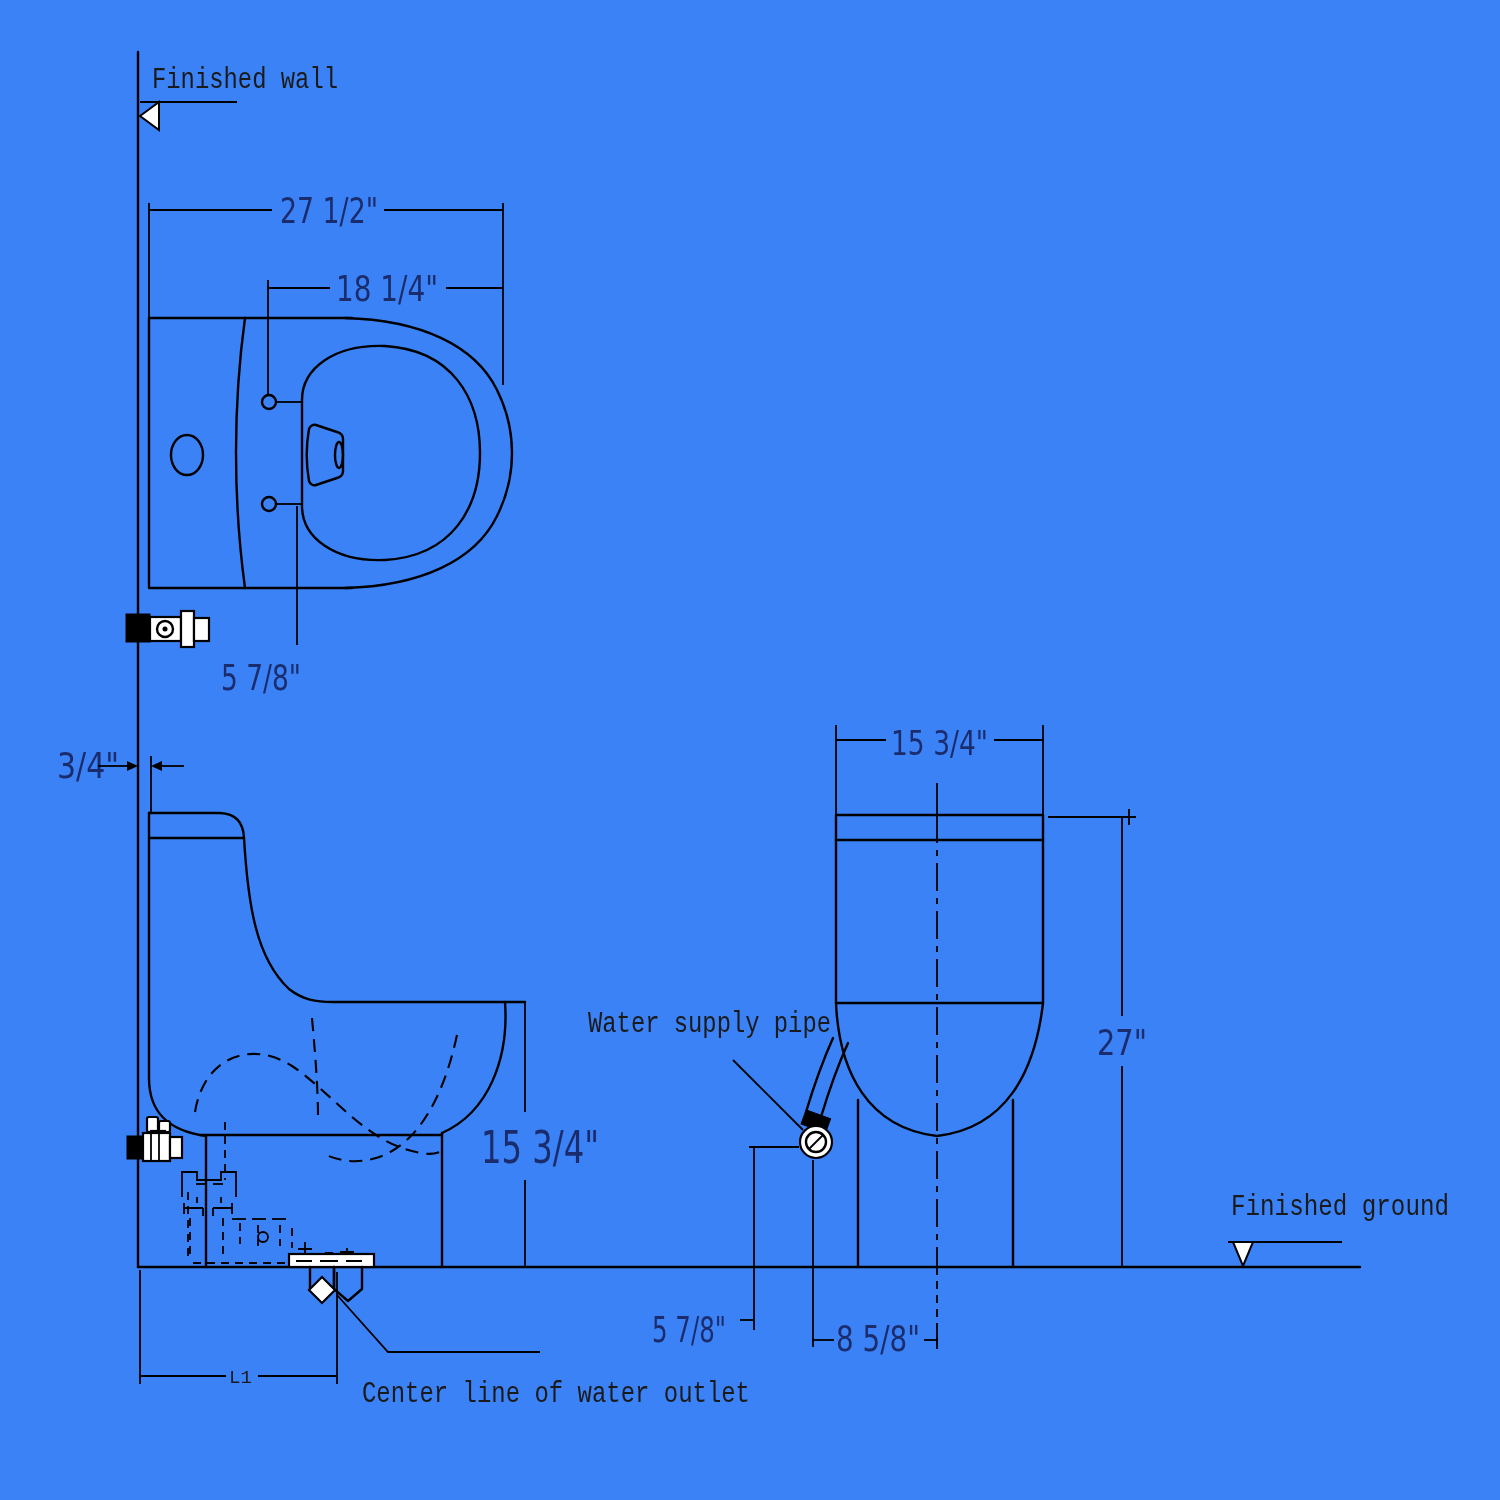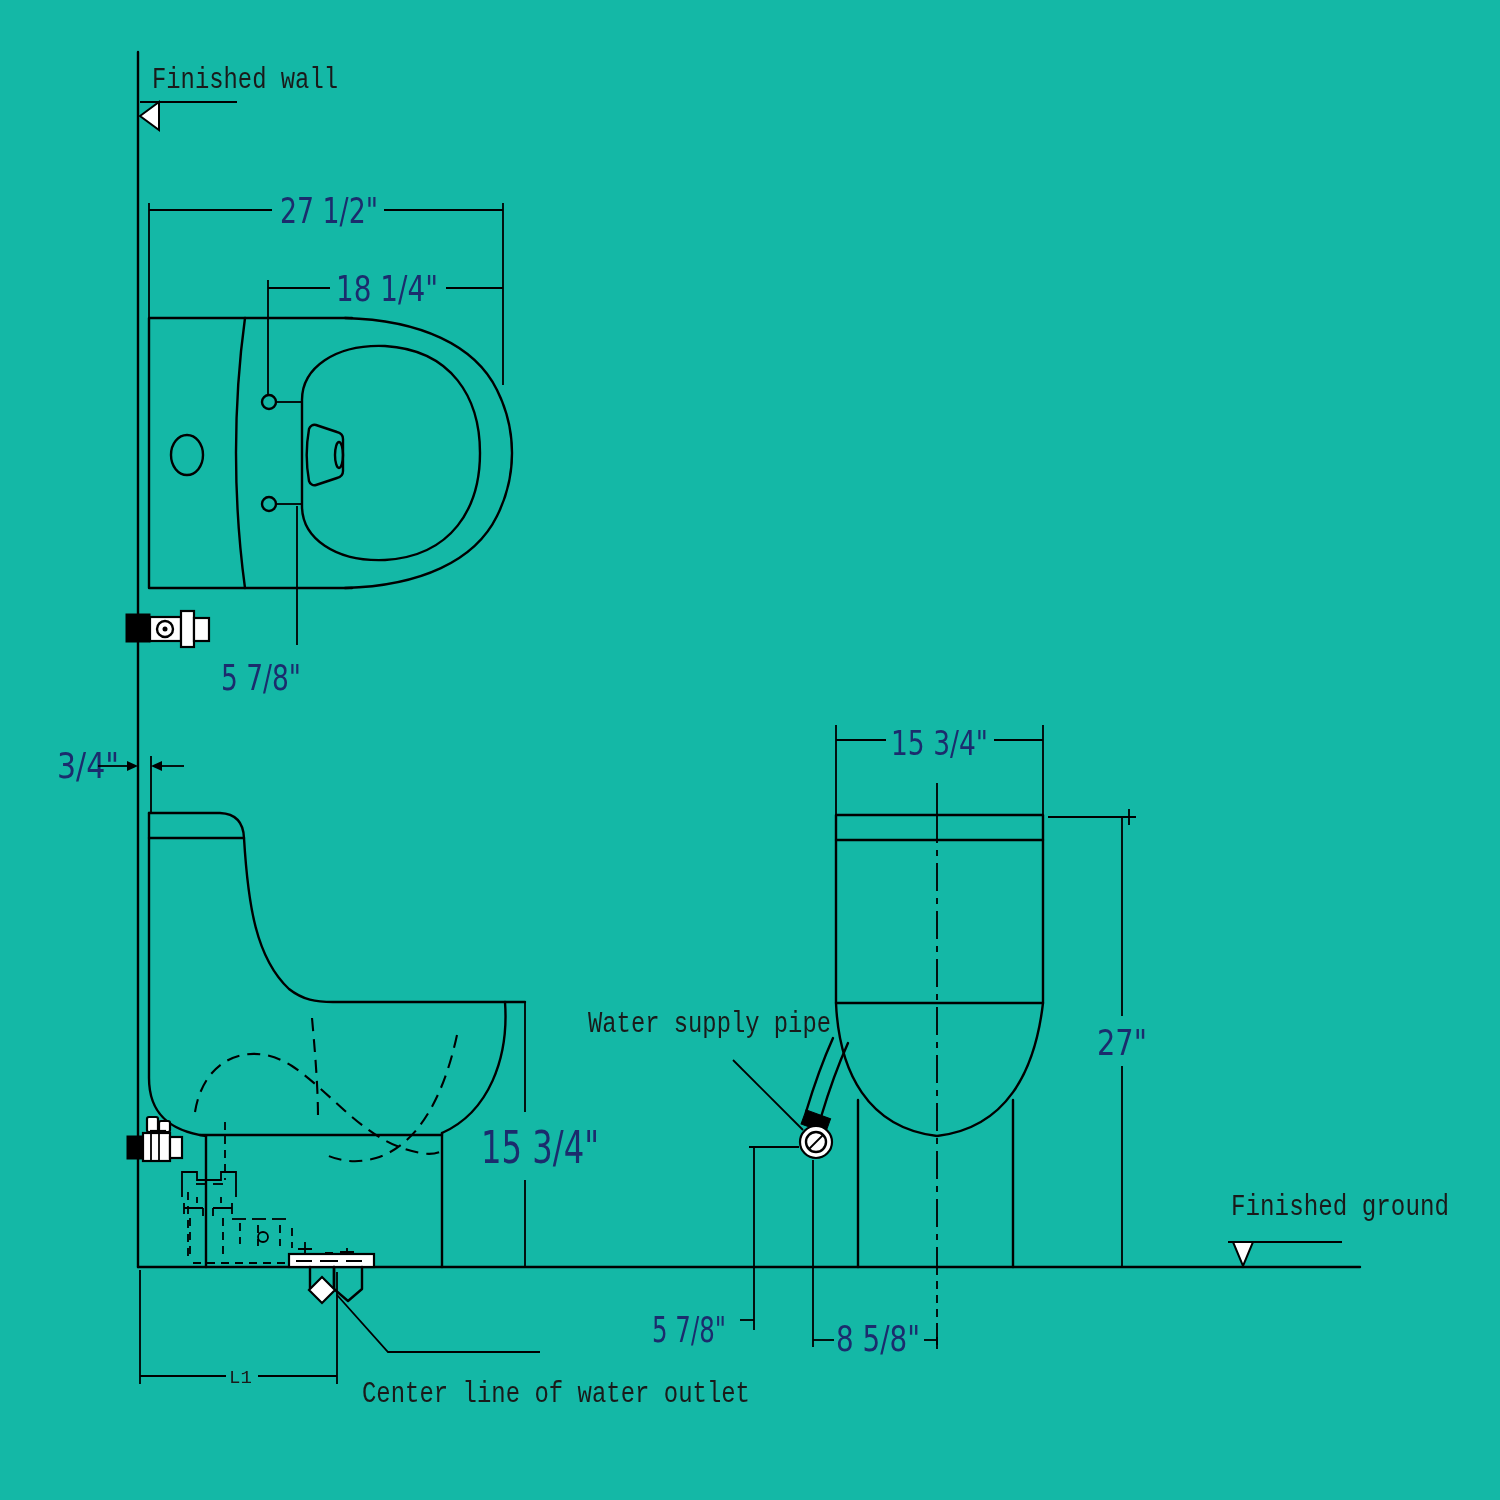--- a/index.html
+++ b/index.html
@@ -1,16 +1,16 @@
 <!DOCTYPE html>
 <html><head>
 <meta charset="utf-8">
 <style>
   html,body{margin:0;padding:0;background:#ffffff;}
-  .stage{position:relative;width:1500px;height:1500px;background:#14b8a6;overflow:hidden;}
+  .stage{position:relative;width:1500px;height:1500px;background:#3b82f6;overflow:hidden;}
   svg{position:absolute;left:0;top:0;}
   .outline{fill:none;stroke:#000;stroke-width:2.4;stroke-linecap:round;stroke-linejoin:round;}
   .thin{fill:none;stroke:#000;stroke-width:1.8;stroke-linecap:butt;}
   .dashed{fill:none;stroke:#000;stroke-width:2.1;stroke-dasharray:13 8;stroke-linecap:butt;}
   .dashed-sm{fill:none;stroke:#000;stroke-width:1.8;stroke-dasharray:8 6;}
   .dashdot{fill:none;stroke:#000;stroke-width:1.8;stroke-dasharray:28 7 6 7;}
   .blacklabel{font-family:"Liberation Mono", monospace;fill:#1a1a1a;font-size:30px;}
   .smalllabel{font-family:"Liberation Mono", monospace;fill:#1a1a1a;font-size:19px;}
   .dimtext{font-family:"DejaVu Sans", sans-serif;fill:#1b2c6d;font-size:36px;}
   .dimtext-sm{font-family:"DejaVu Sans", sans-serif;fill:#1b2c6d;font-size:34px;}

